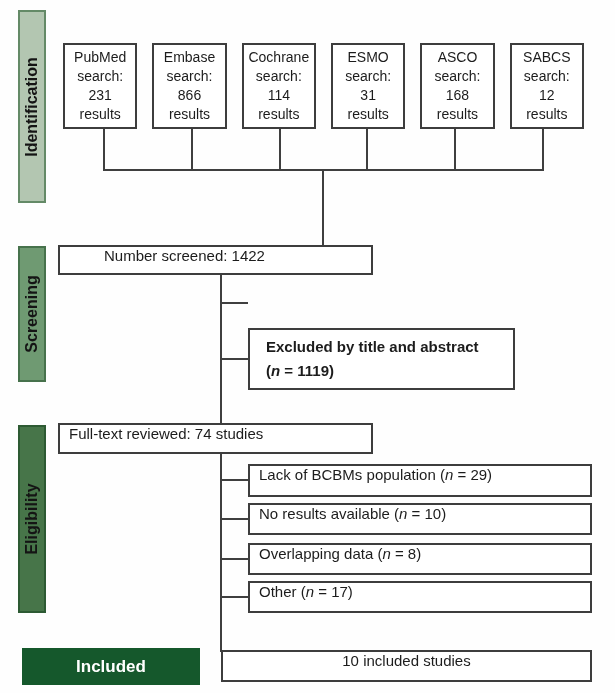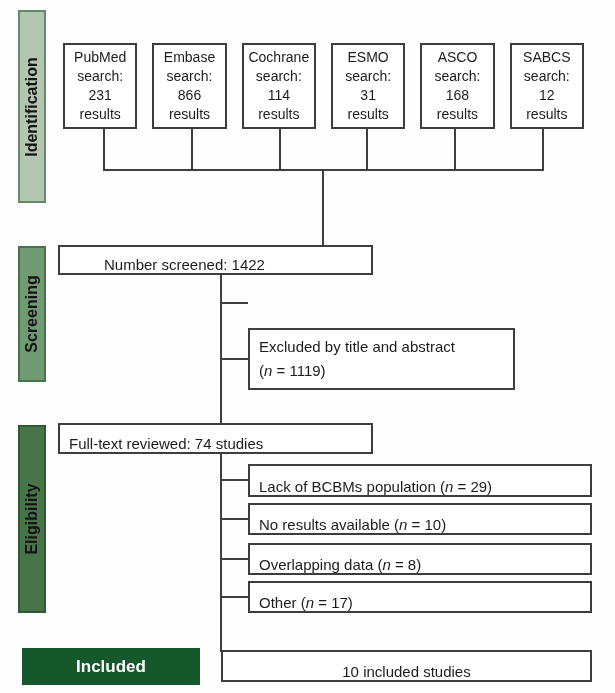--- a/index.html
+++ b/index.html
@@ -36,21 +36,21 @@
   #stage-included .htext { color:#ffffff; font-weight:bold; font-size:17px; }
 
   
   .box {
     position:absolute;
     box-sizing:border-box;
     background:#ffffff;
     border:2px solid #3d3d3d;
     z-index:2;
     font-size:15px;
-    display:flex; align-items:flex-end;
+    display:flex; align-items:flex-start;
   }
   .box i { font-style:italic; }
 
   
   #sources-row {
     position:absolute; left:63px; top:43px; width:521px; height:86px;
     display:flex; gap:15px; z-index:2;
   }
   .source-box {
     flex:1;
@@ -62,22 +62,22 @@
     font-size:14px; line-height:19px;
     text-align:center;
   }
 
   
   .line { position:absolute; background:#3f3f3f; z-index:1; }
 
   
   #box-screened   { left:58px;  top:245px; width:315px; height:30px; padding-left:44px; }
   #box-duplicate  { left:248px; top:288px; width:264px; height:31px; padding-left:9px; }
-  #box-excluded   { left:248px; top:328px; width:267px; height:62px; padding:4px 9px;
-                    flex-direction:column; align-items:flex-start; justify-content:center; line-height:24px; }
+  #box-excluded   { left:248px; top:328px; width:267px; height:62px; padding:4px 16px;
+                    flex-direction:column; align-items:flex-start; justify-content:center; line-height:24px;font-weight:bold; }
   #box-fulltext   { left:58px;  top:423px; width:315px; height:31px; padding-left:9px; }
   #box-lack       { left:248px; top:464px; width:344px; height:33px; padding-left:9px; }
   #box-noresults  { left:248px; top:503px; width:344px; height:32px; padding-left:9px; }
   #box-overlap    { left:248px; top:543px; width:344px; height:32px; padding-left:9px; }
   #box-other      { left:248px; top:581px; width:344px; height:32px; padding-left:9px; }
   #box-included   { left:221px; top:650px; width:371px; height:32px; justify-content:center; }
 </style>
 </head>
 <body>
 

